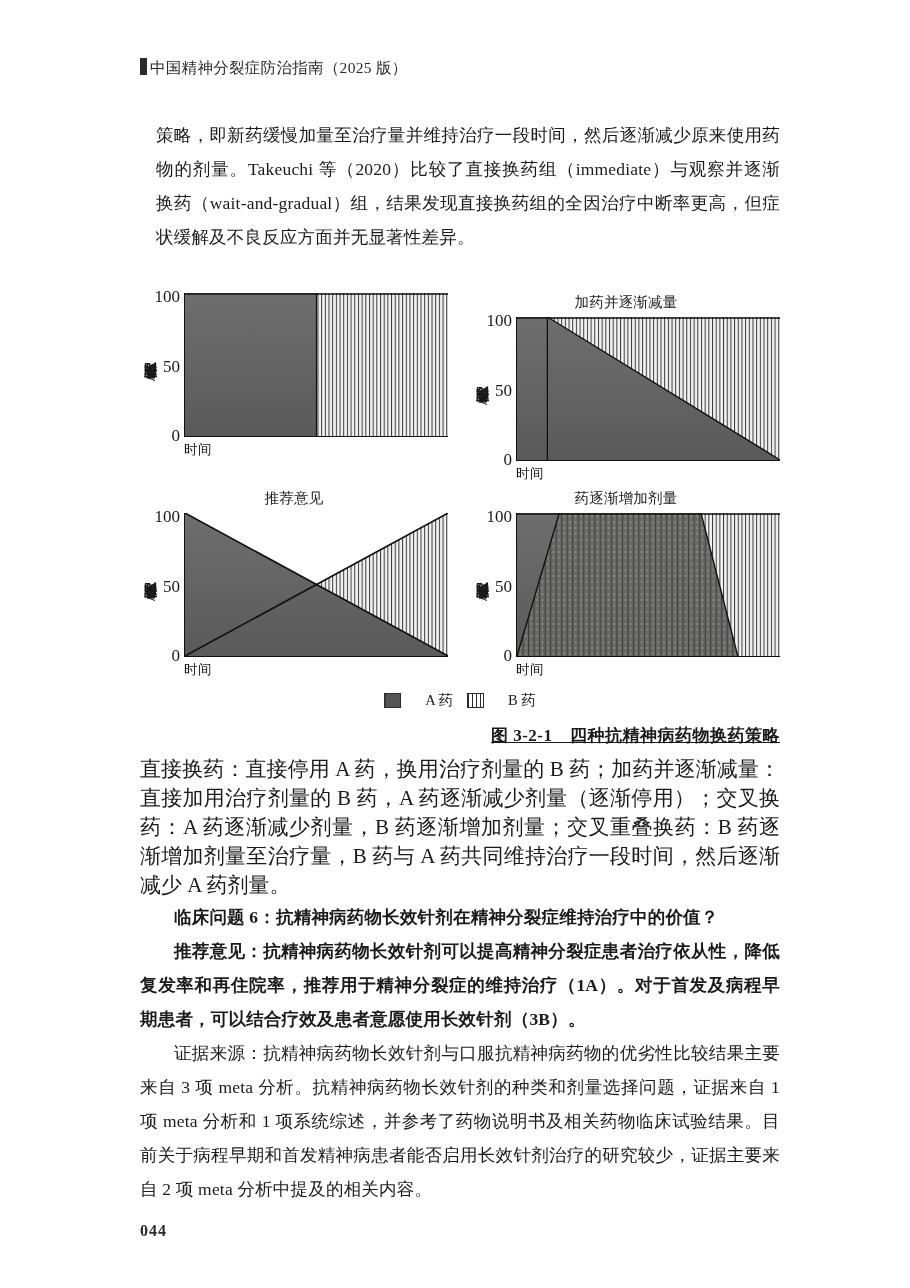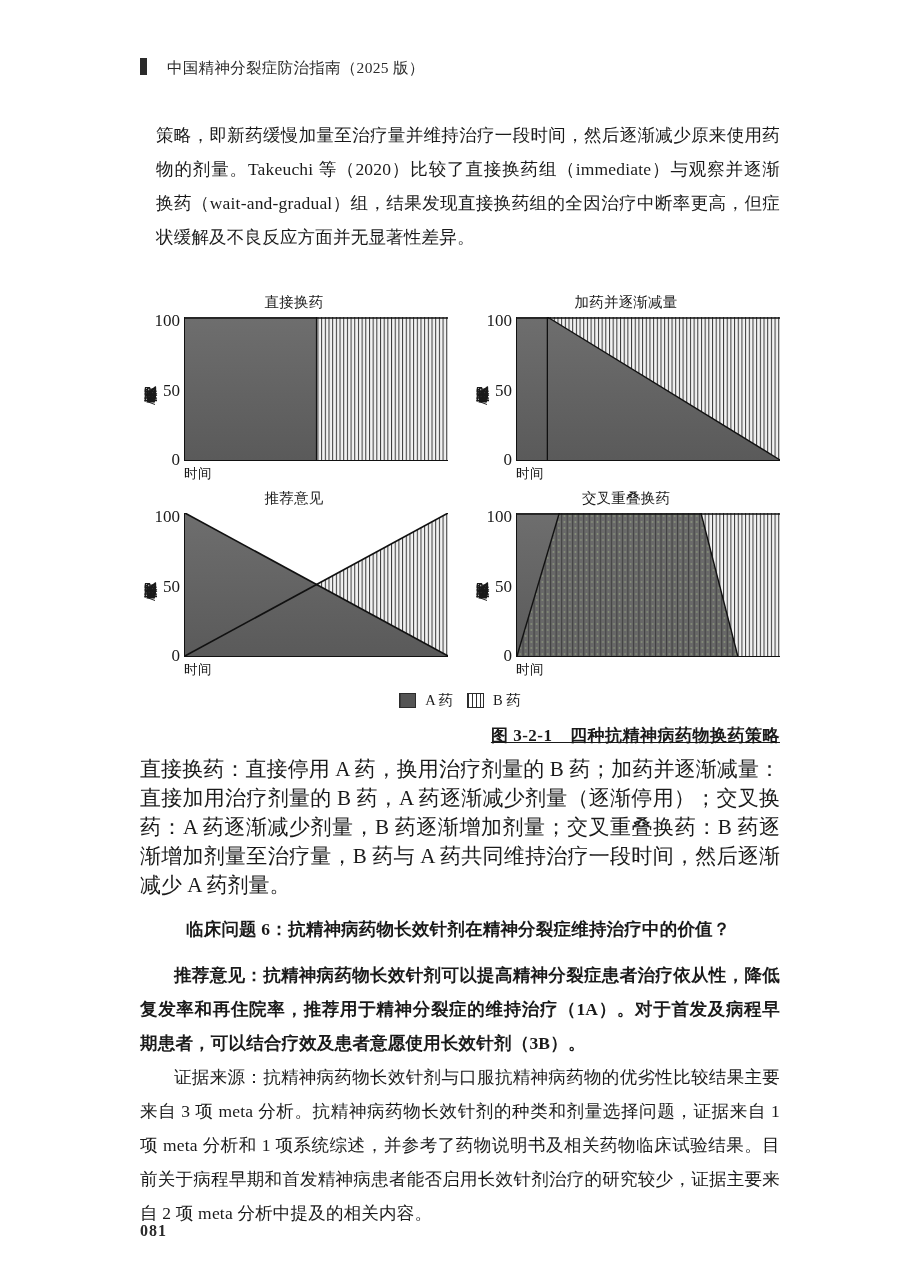--- a/index.html
+++ b/index.html
@@ -21,21 +21,21 @@
     padding: 0;
   }
 
   
   .runhead {
     position: absolute;
     top: 58px;
     left: 140px;
     display: flex;
     align-items: flex-start;
-    gap: 20px;
+    gap: 3px;
   }
   .runhead-mark {
     width: 7px;
     height: 17px;
     background: #2b2b2b;
     display: inline-block;
   }
   .runhead-text {
     font-size: 15.5px;
     letter-spacing: 0.3px;
@@ -125,21 +125,21 @@
 
   
   .legend {
     display: flex;
     justify-content: center;
     align-items: center;
     gap: 14px;
     margin-top: 12px;
     font-size: 14.5px;
   }
-  .legend-item { display: flex; align-items: center; gap: 9px; }
+  .legend-item { display: flex; align-items: center; gap: 24px; }
   .swatch-a {
     width: 15px; height: 13px;
     background: #555;
     background-image: linear-gradient(90deg,#3d3d3d 0 1px, transparent 1px 3px);
     border: 1px solid #2c2c2c;
   }
   .swatch-b {
     width: 15px; height: 13px;
     background: #ffffff;
     background-image: repeating-linear-gradient(90deg,#2c2c2c 0 1.2px,#ffffff 1.2px 4px);
@@ -167,21 +167,21 @@
     position: absolute;
     top: 900px;
     left: 140px;
     width: 640px;
   }
   .q-heading {
     font-size: 17.5px;
     font-weight: bold;
     line-height: 34px;
     text-indent: 34px;
-    margin: 12px;
+    margin: 0;
     letter-spacing: 0.2px;
   }
   .rec {
     font-size: 17.5px;
     font-weight: bold;
     line-height: 34px;
     text-align: justify;
     text-justify: inter-ideograph;
     margin: 0;
     text-indent: 34px;
@@ -220,21 +220,20 @@
 
   <div class="content">
     <p class="para">策略，即新药缓慢加量至治疗量并维持治疗一段时间，然后逐渐减少原来使用药物的剂量。Takeuchi 等（2020）比较了直接换药组（immediate）与观察并逐渐换药（wait-and-gradual）组，结果发现直接换药组的全因治疗中断率更高，但症状缓解及不良反应方面并无显著性差异。</p>
   </div>
 
   <div class="figure">
 
     <div class="chart-grid">
 
       <div class="chart-cell">
-        <div class="chart-title">直接换药</div>
         <div class="chart-body">
           <div class="ylabel">剂量百分比 /%</div>
           <div class="ytick-col">
             <span class="ytick" style="top:4px;">100</span>
             <span class="ytick" style="top:74px;">50</span>
             <span class="ytick" style="top:143px;">0</span>
           </div>
           <div class="plot-wrap">
             <div class="plot">
               <svg width="100%" height="143" viewBox="0 0 286 143" preserveAspectRatio="none">
@@ -328,21 +327,21 @@
                 <line x1="0" y1="0" x2="286" y2="143" stroke="#111" stroke-width="1.6"></line>
                 <line x1="0" y1="143" x2="286" y2="0" stroke="#111" stroke-width="1.6"></line>
               </svg>
             </div>
             <div class="xlabel">时间</div>
           </div>
         </div>
       </div>
 
       <div class="chart-cell">
-        <div class="chart-title">交叉重叠换药</div>
+        <div class="chart-title">药逐渐增加剂量</div>
         <div class="chart-body">
           <div class="ylabel">剂量百分比 /%</div>
           <div class="ytick-col">
             <span class="ytick" style="top:4px;">100</span>
             <span class="ytick" style="top:74px;">50</span>
             <span class="ytick" style="top:143px;">0</span>
           </div>
           <div class="plot-wrap">
             <div class="plot">
               <svg width="100%" height="143" viewBox="0 0 286 143" preserveAspectRatio="none">
@@ -394,15 +393,15 @@
     <div class="fig-caption">图 3-2-1　四种抗精神病药物换药策略</div>
     <div class="fig-note">直接换药：直接停用 A 药，换用治疗剂量的 B 药；加药并逐渐减量：直接加用治疗剂量的 B 药，A 药逐渐减少剂量（逐渐停用）；交叉换药：A 药逐渐减少剂量，B 药逐渐增加剂量；交叉重叠换药：B 药逐渐增加剂量至治疗量，B 药与 A 药共同维持治疗一段时间，然后逐渐减少 A 药剂量。</div>
   </div>
 
   <div class="lower">
     <p class="q-heading">临床问题 6：抗精神病药物长效针剂在精神分裂症维持治疗中的价值？</p>
     <p class="rec">推荐意见：抗精神病药物长效针剂可以提高精神分裂症患者治疗依从性，降低复发率和再住院率，推荐用于精神分裂症的维持治疗（1A）。对于首发及病程早期患者，可以结合疗效及患者意愿使用长效针剂（3B）。</p>
     <p class="evidence">证据来源：抗精神病药物长效针剂与口服抗精神病药物的优劣性比较结果主要来自 3 项 meta 分析。抗精神病药物长效针剂的种类和剂量选择问题，证据来自 1 项 meta 分析和 1 项系统综述，并参考了药物说明书及相关药物临床试验结果。目前关于病程早期和首发精神病患者能否启用长效针剂治疗的研究较少，证据主要来自 2 项 meta 分析中提及的相关内容。</p>
   </div>
 
-  <div class="folio">081</div>
+  <div class="folio">044</div>
 
 </div>
 
 </body></html>

